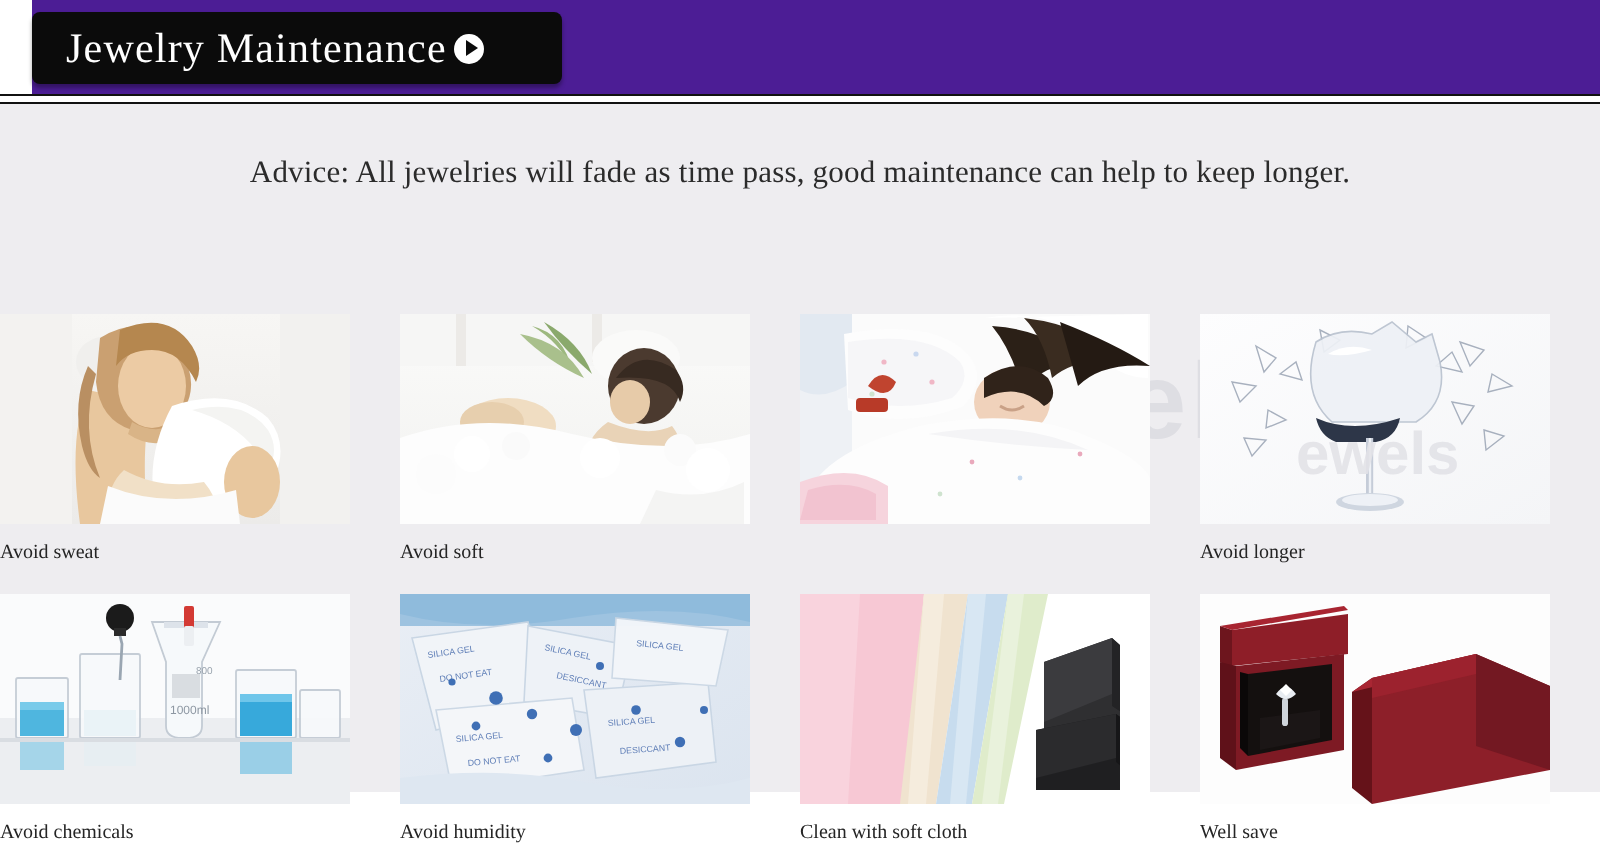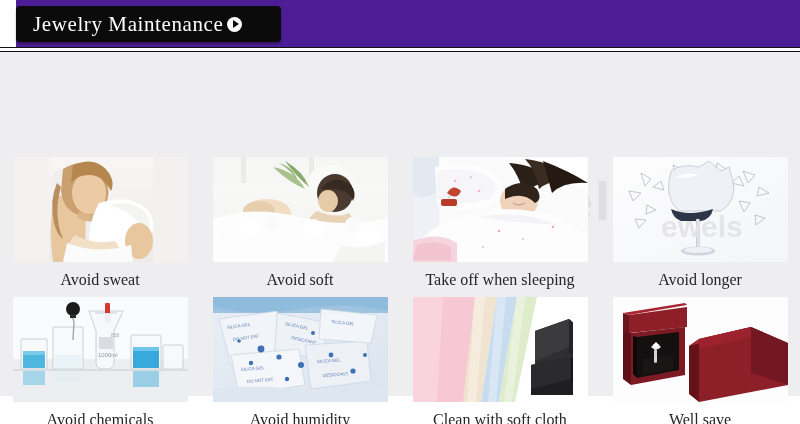--- a/index.html
+++ b/index.html
@@ -78,31 +78,31 @@
   }
 
   
   .grid{
     position:absolute;left:0;top:105px;width:800px;
     display:grid;
     grid-template-columns:repeat(4,200px);
     grid-template-rows:140px 140px;
   }
   .cell{
-    display:flex;flex-direction:column;align-items:center;
+    display:flex;flex-direction:column;align-items:flex-start;
     position:relative;
   }
   .thumb{
     width:175px;height:105px;
     overflow:hidden;position:relative;
     background:#fafafa;
   }
   .caption{
     margin-top:9px;
-    font-size:16px;
+    font-size:10px;
     color:#252525;
     font-family:"Liberation Serif", serif;
     white-space:nowrap;
   }
 
   
   .art{position:absolute;inset:0;}
 </style>
 </head>
 <body>
@@ -112,20 +112,21 @@
     <span class="title-text">Jewelry Maintenance</span>
     <span class="play-icon">
         <i></i>
       </span>
   </div>
 </div>
 <div class="rule"></div>
 
 <div class="panel">
 
+  <div class="advice">Advice: All jewelries will fade as time pass, good maintenance can help to keep longer.</div>
 
   <div class="watermark">Jewels</div>
 
   <div class="grid">
 
     <div class="cell">
       <div class="thumb">
         <svg class="art" viewBox="0 0 175 105" preserveAspectRatio="none">
           <defs>
             <linearGradient id="g1" x1="0" y1="0" x2="0" y2="1">
@@ -213,21 +214,20 @@
           <path d="M60 56 q50 -10 86 6 q24 10 29 20 l0 23 l-175 0 q0 -34 60 -49z" fill="#fdfdfd"></path>
           <path d="M64 60 q46 -8 80 8 q-40 -2 -80 -8z" fill="#f4f4f6"></path>
           <path d="M0 84 q26 -10 44 2 l0 19 l-44 0z" fill="#f6d4dd"></path>
           <path d="M4 88 q20 -6 34 2 l0 13 l-38 0z" fill="#f2c3d0"></path>
           <circle cx="86" cy="74" r="1.2" fill="#e9a9bc"></circle>
           <circle cx="110" cy="82" r="1.2" fill="#c5d9ef"></circle>
           <circle cx="140" cy="70" r="1.2" fill="#e9a9bc"></circle>
           <circle cx="70" cy="90" r="1.2" fill="#cfe3cf"></circle>
         </svg>
       </div>
-      <div class="caption">Take off when sleeping</div>
     </div>
 
     <div class="cell">
       <div class="thumb">
         <svg class="art" viewBox="0 0 175 105" preserveAspectRatio="none">
           <defs>
             <linearGradient id="g4" x1="0" y1="0" x2="1" y2="1">
               <stop offset="0" stop-color="#fdfdfe"></stop>
                 <stop offset="1" stop-color="#f4f5f7"></stop>
             </linearGradient>

